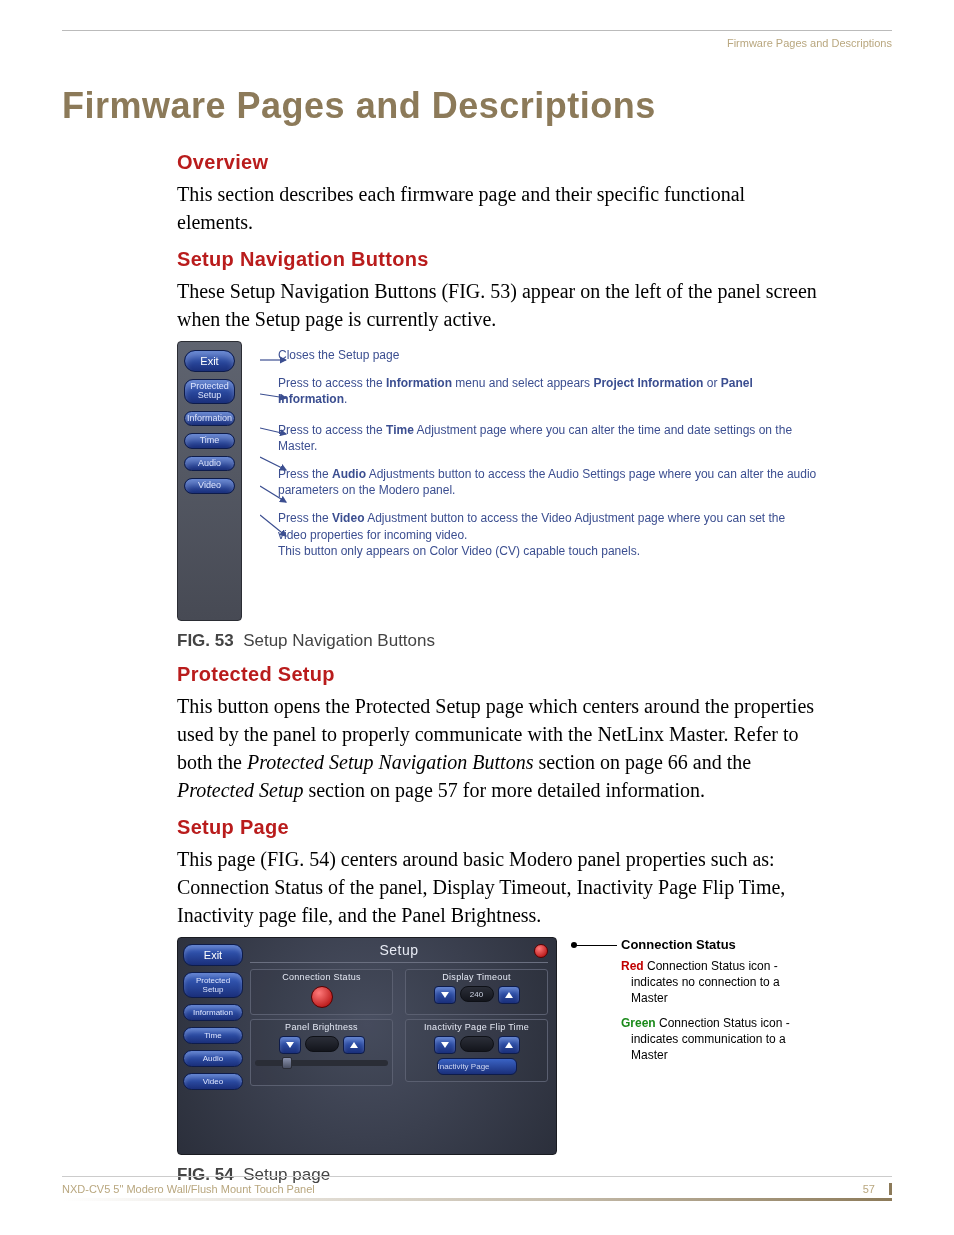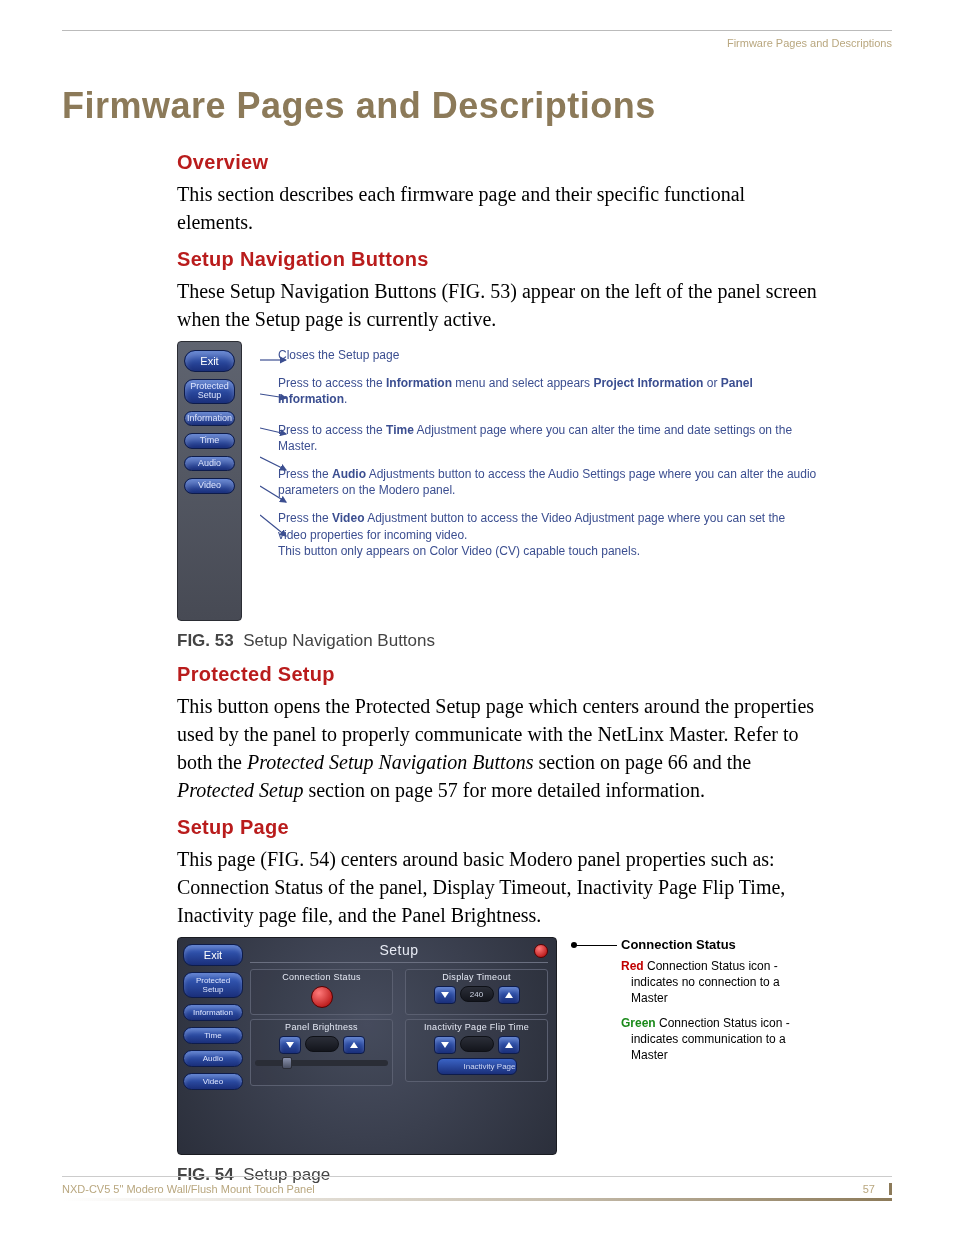--- a/index.html
+++ b/index.html
@@ -251,21 +251,21 @@
     border-radius: 2px;
     border: 1px solid #2a2d36;
   }
   .inact-btn {
     background: linear-gradient(180deg,#3a63c4,#1a2f7a);
     border: 1px solid #0e1c4a;
     border-radius: 6px;
     color: #cdd6f2;
     font-family: Arial, sans-serif;
     font-size: 8px;
-    text-align: right;
+    text-align: left;
     padding: 3px 0;
     width: 80px;
     margin: 0 auto;
   }
   .fig54-right {
     font-family: Arial, Helvetica, sans-serif;
     font-size: 12px;
     width: 220px;
     position: relative;
     padding-left: 50px;

